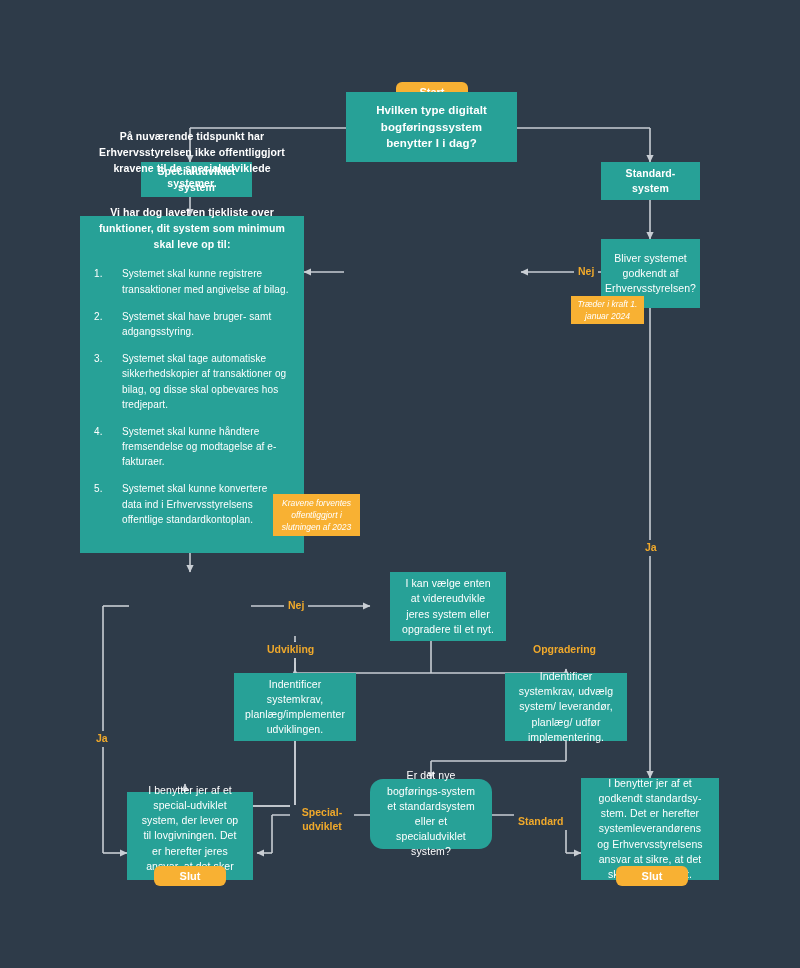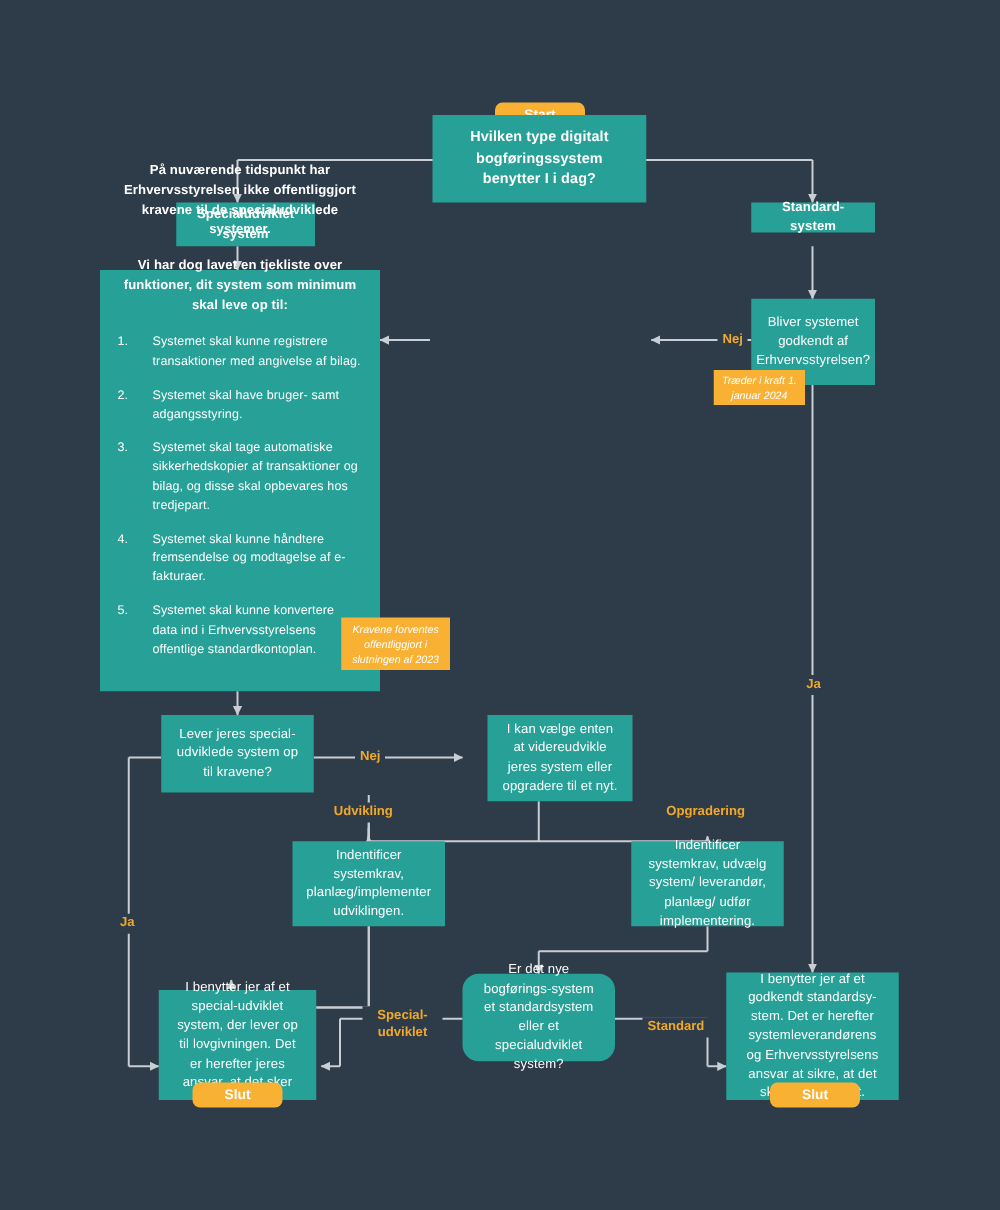--- a/index.html
+++ b/index.html
@@ -188,21 +188,21 @@
     <span>Start</span>
   </div>
   <div class="node bold" style="left:346px;top:92px;width:171px;height:70px;font-size:11.5px;">
     <p>Hvilken type digitalt bogføringssystem benytter I i dag?</p>
   </div>
 
   <div class="node bold" style="left:141px;top:162px;width:111px;height:35px;">
     <p>Specialudviklet system</p>
   </div>
 
-  <div class="node bold" style="left:601px;top:162px;width:99px;height:24px;">
+  <div class="node bold" style="left:601px;top:162px;width:99px;height:38px;">
     <p>Standard-system</p>
   </div>
 
   <div class="node checklist" style="left:80px;top:216px;width:224px;height:337px;">
     <div class="head">På nuværende tidspunkt har Erhvervsstyrelsen ikke offentliggjort kravene til de specialudviklede systemer.</div>
     <div class="head2">Vi har dog lavet en tjekliste over funktioner, dit system som minimum skal leve op til:</div>
     <ol>
       <li>
         <span class="num">1.</span>
         <span class="txt">Systemet skal kunne registrere transaktioner med angivelse af bilag.</span>
@@ -232,23 +232,20 @@
 
 
   <div class="node" style="left:601px;top:239px;width:99px;height:69px;">
     <p>Bliver systemet godkendt af Erhvervsstyrelsen?</p>
   </div>
 
   <div class="note" style="left:571px;top:296px;width:73px;height:28px;">
     <span>Træder i kraft 1. januar 2024</span>
   </div>
 
-  <div class="node" style="left:129px;top:572px;width:122px;height:62px;">
-    <p>Lever jeres special-udviklede system op til kravene?</p>
-  </div>
 
   <div class="node" style="left:390px;top:572px;width:116px;height:69px;">
     <p>I kan vælge enten at videreudvikle jeres system eller opgradere til et nyt.</p>
   </div>
 
   <div class="node" style="left:234px;top:673px;width:122px;height:68px;">
     <p>Indentificer systemkrav, planlæg/implementer udviklingen.</p>
   </div>
 
   <div class="node" style="left:505px;top:673px;width:122px;height:68px;">

